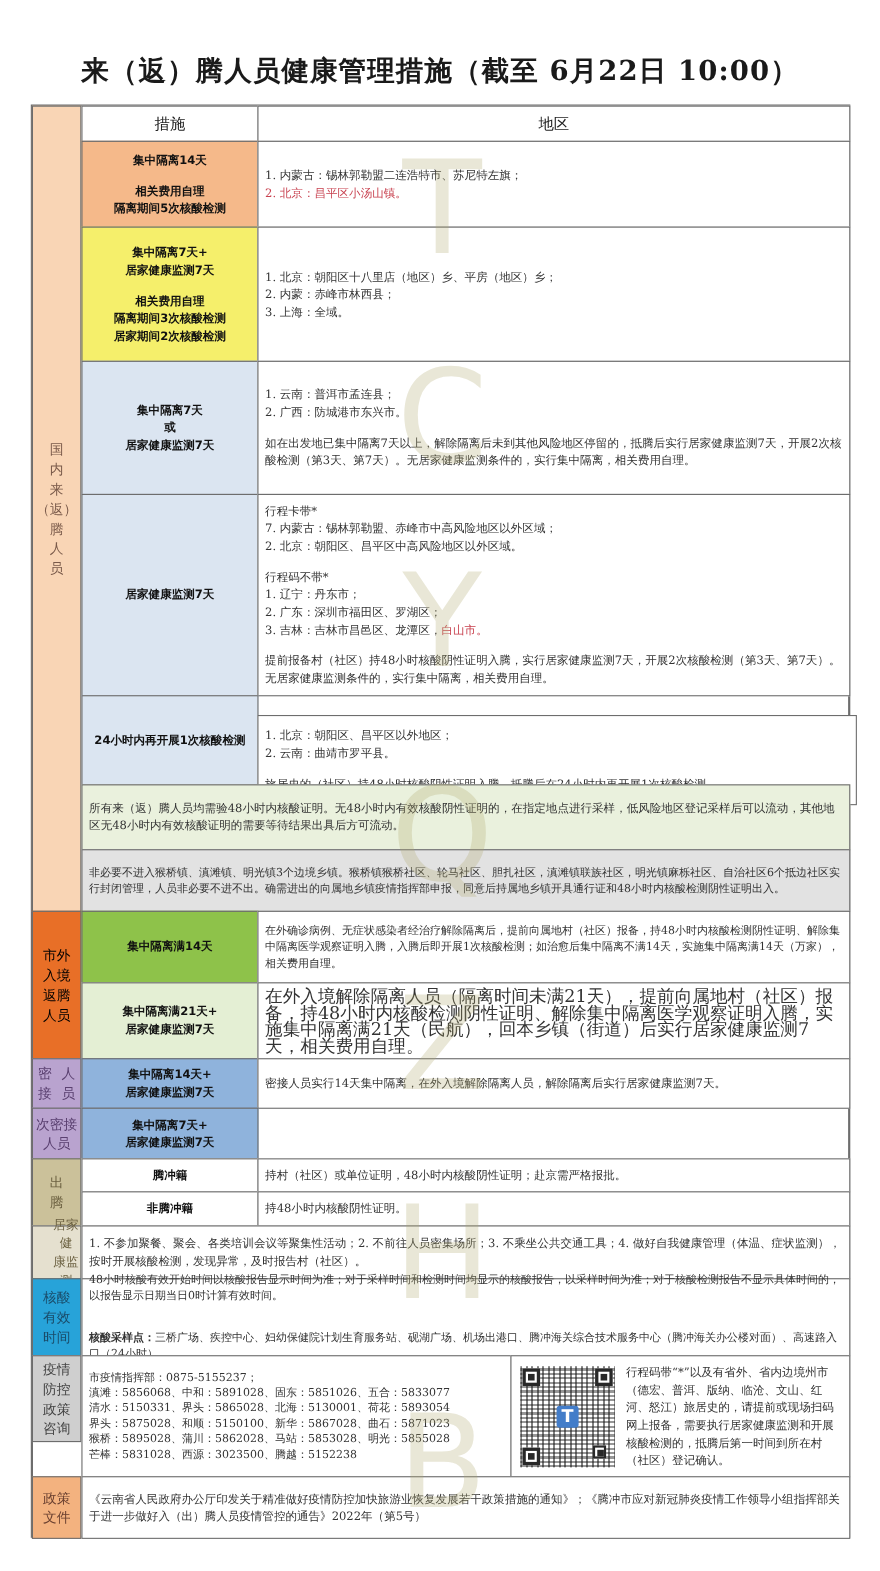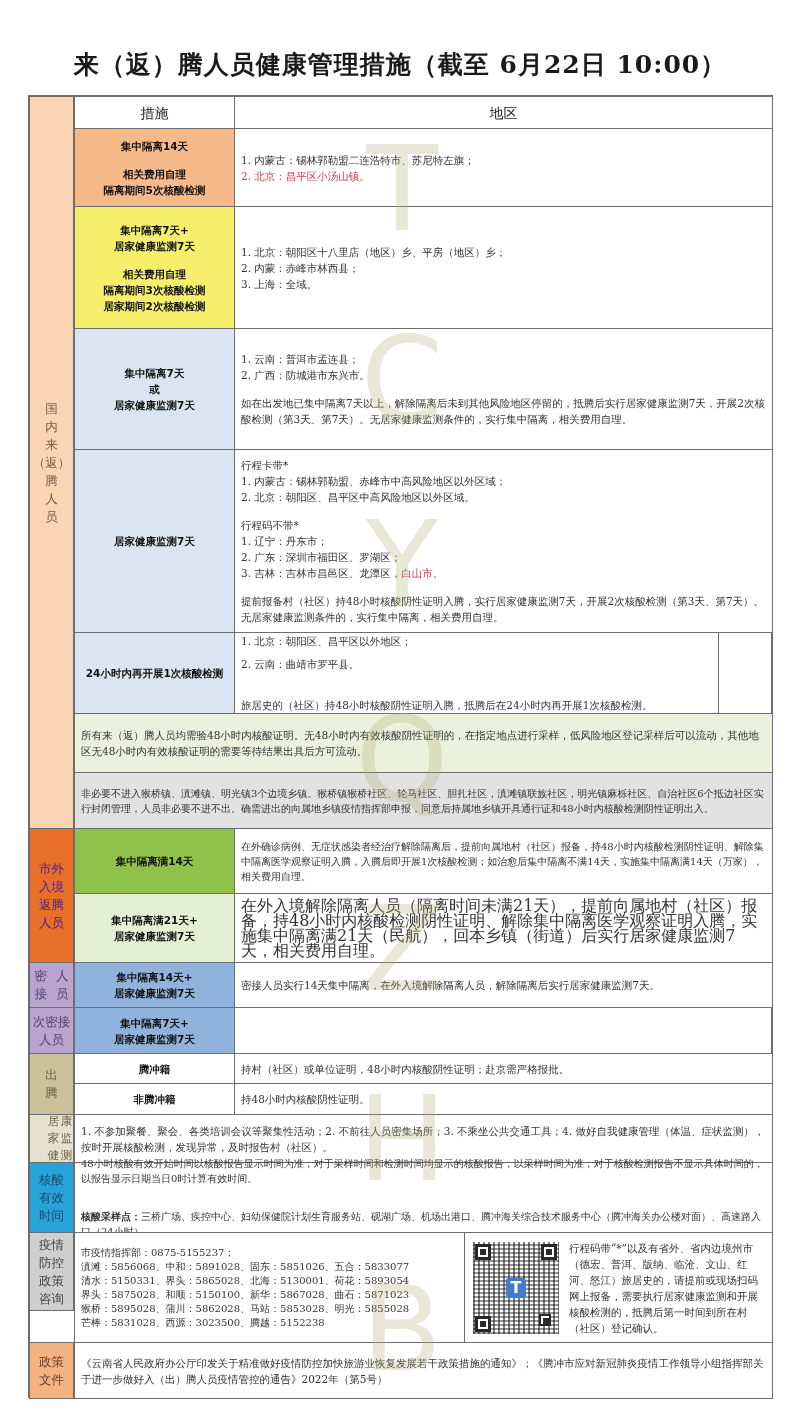--- a/index.html
+++ b/index.html
@@ -49,21 +49,21 @@
     justify-content: center; font-family: "DejaVu Sans", "Liberation Sans", sans-serif;
     font-size: 14px; color: #222; background: #fff;
   }
 
   .c-peach { background: #f9d5b5; }
   .c-orange-m { background: #f5b98a; }
   .c-yellow { background: #f5ef6b; }
   .c-lightblue { background: #dbe5f1; }
   .c-lightgreen { background: #eaf1dd; }
   .c-grey { background: #e2e2e2; }
-  .c-orange { background: #e86f27; color: #4c1d95; }
+  .c-orange { background: #e86f27; color: #000000; }
   .c-green { background: #8ec24a; }
   .c-palegreen { background: #e4efd4; }
   .c-purple { background: #b9a3cf; color: #5a4070; }
   .c-blue { background: #8fb3dc; }
   .c-khaki { background: #cbc19a; color: #6b6040; }
   .c-beige { background: #e5e0cf; color: #6b6040; }
   .c-cyan { background: #27a3d9; color: #1a4c6a; }
   .c-lgrey { background: #cfcfcf; color: #444; }
   .c-salmon { background: #f3b27f; color: #6a4030; }
   .c-white { background: #ffffff; }
@@ -145,35 +145,35 @@
     <p>2. 广西：防城港市东兴市。</p>
     <p class="gap"></p>
     <p>如在出发地已集中隔离7天以上，解除隔离后未到其他风险地区停留的，抵腾后实行居家健康监测7天，开展2次核酸检测（第3天、第7天）。无居家健康监测条件的，实行集中隔离，相关费用自理。</p>
   </div>
 
   <div class="cell measure c-lightblue" style="left:44px; top:352px; width:161px; height:184px;">
     <span>居家健康监测7天</span>
   </div>
   <div class="cell region c-white" style="left:204px; top:352px; width:539px; height:184px;">
     <p>行程卡带*</p>
-    <p>1. 内蒙古：锡林郭勒盟、赤峰市中高风险地区以外区域；</p>
+    <p>7. 内蒙古：锡林郭勒盟、赤峰市中高风险地区以外区域；</p>
     <p>2. 北京：朝阳区、昌平区中高风险地区以外区域。</p>
     <p class="gap"></p>
     <p>行程码不带*</p>
     <p>1. 辽宁：丹东市；</p>
     <p>2. 广东：深圳市福田区、罗湖区；</p>
     <p><span>3. 吉林：吉林市昌邑区、龙潭区，</span><span class="red">白山市。</span></p>
     <p class="gap"></p>
     <p>提前报备村（社区）持48小时核酸阴性证明入腾，实行居家健康监测7天，开展2次核酸检测（第3天、第7天）。无居家健康监测条件的，实行集中隔离，相关费用自理。</p>
   </div>
 
   <div class="cell measure c-lightblue" style="left:44px; top:535px; width:161px; height:82px;">
     <span>24小时内再开展1次核酸检测</span>
   </div>
-  <div class="cell region c-white" style="left:204px; top:535px; width:485px; height:82px;justify-content:space-between;">
+  <div class="cell region c-white" style="left:204px; top:553px; width:545px; height:82px;">
     <p>1. 北京：朝阳区、昌平区以外地区；</p>
     <p>2. 云南：曲靖市罗平县。</p>
     <p class="gap"></p>
     <p>旅居史的（社区）持48小时核酸阴性证明入腾，抵腾后在24小时内再开展1次核酸检测。</p>
   </div>
 
   <div class="cell region c-lightgreen" style="left:44px; top:616px; width:699px; height:60px;">
     <p>所有来（返）腾人员均需验48小时内核酸证明。无48小时内有效核酸阴性证明的，在指定地点进行采样，低风险地区登记采样后可以流动，其他地区无48小时内有效核酸证明的需要等待结果出具后方可流动。</p>
   </div>
 
@@ -232,21 +232,21 @@
   <div class="cell region c-white" style="left:204px; top:956px; width:539px; height:31px;">
     <p>持村（社区）或单位证明，48小时内核酸阴性证明；赴京需严格报批。</p>
   </div>
   <div class="cell measure c-white" style="left:44px; top:986px; width:161px; height:32px;">
     <span>非腾冲籍</span>
   </div>
   <div class="cell region c-white" style="left:204px; top:986px; width:539px; height:32px;">
     <p>持48小时内核酸阴性证明。</p>
   </div>
 
-  <div class="cell cat c-beige" style="left:-1px; top:1017px; width:45px; height:49px; flex-direction:row; font-size:11.5px; line-height:17px;padding-left:17px;">
+  <div class="cell cat c-beige" style="left:-1px; top:1017px; width:45px; height:49px; flex-direction:column; font-size:11.5px; line-height:17px;padding-left:17px;">
     <span>居家健</span>
     <span>康监测</span>
   </div>
   <div class="cell region c-white" style="left:44px; top:1017px; width:699px; height:49px;">
     <p>1. 不参加聚餐、聚会、各类培训会议等聚集性活动；2. 不前往人员密集场所；3. 不乘坐公共交通工具；4. 做好自我健康管理（体温、症状监测），按时开展核酸检测，发现异常，及时报告村（社区）。</p>
   </div>
 
   <div class="cell cat c-cyan" style="left:-1px; top:1065px; width:45px; height:71px; flex-direction:column;">
     <span>核酸</span>
     <span>有效</span>

